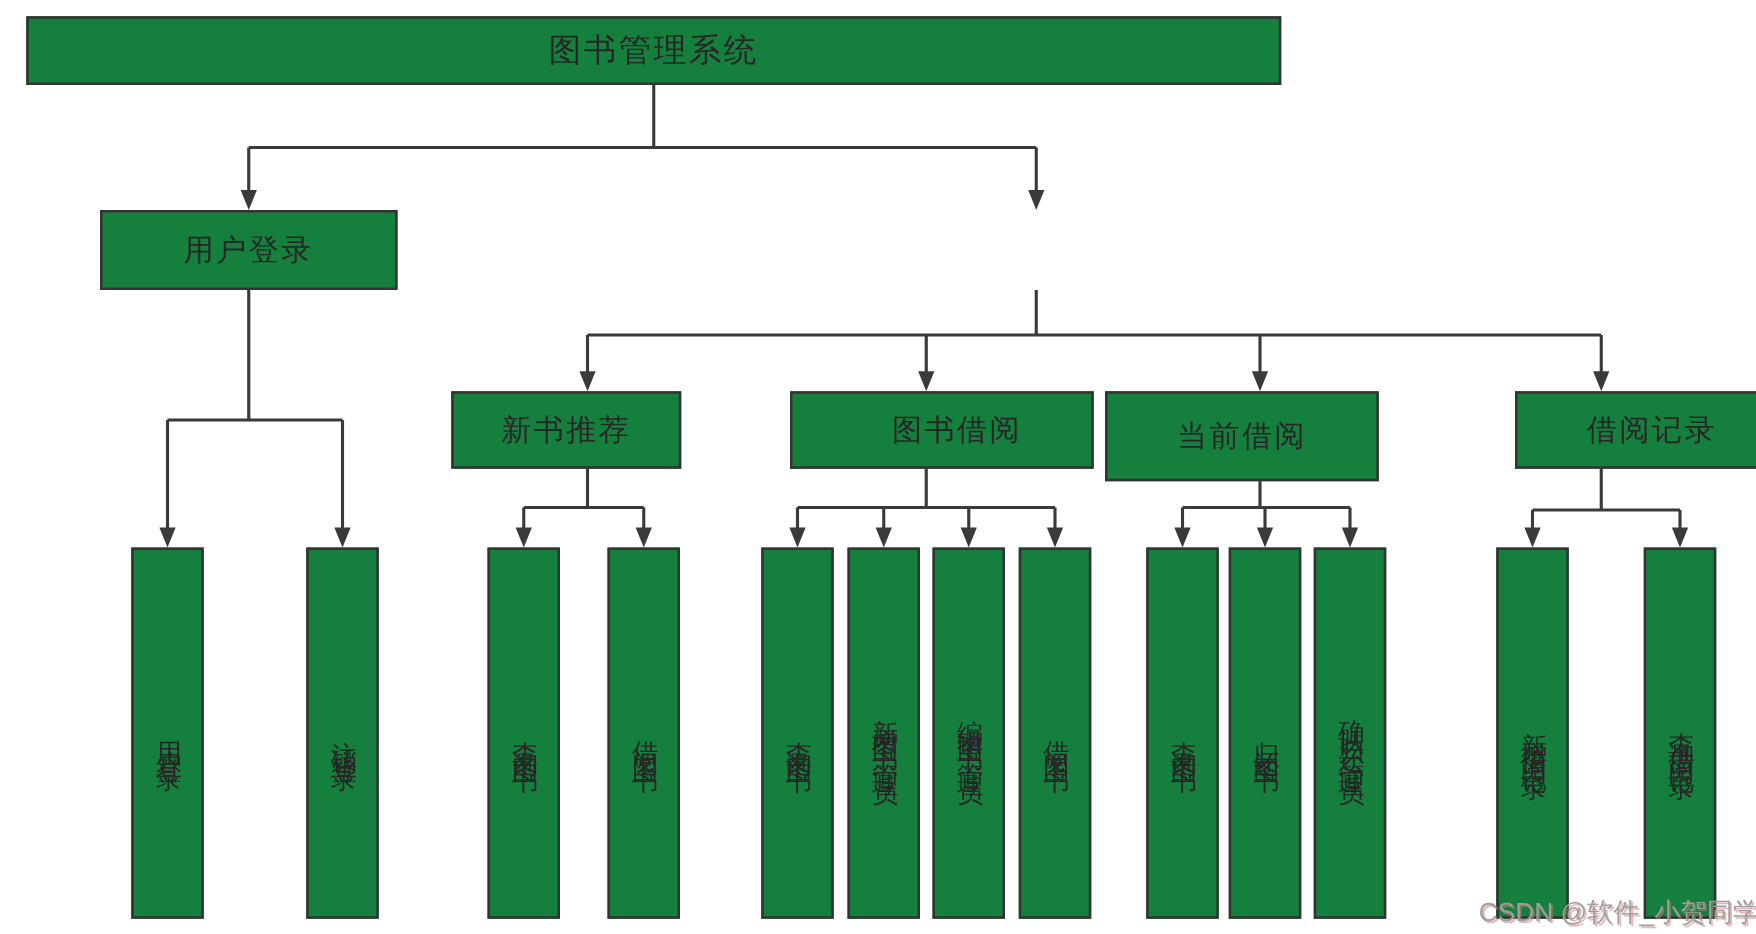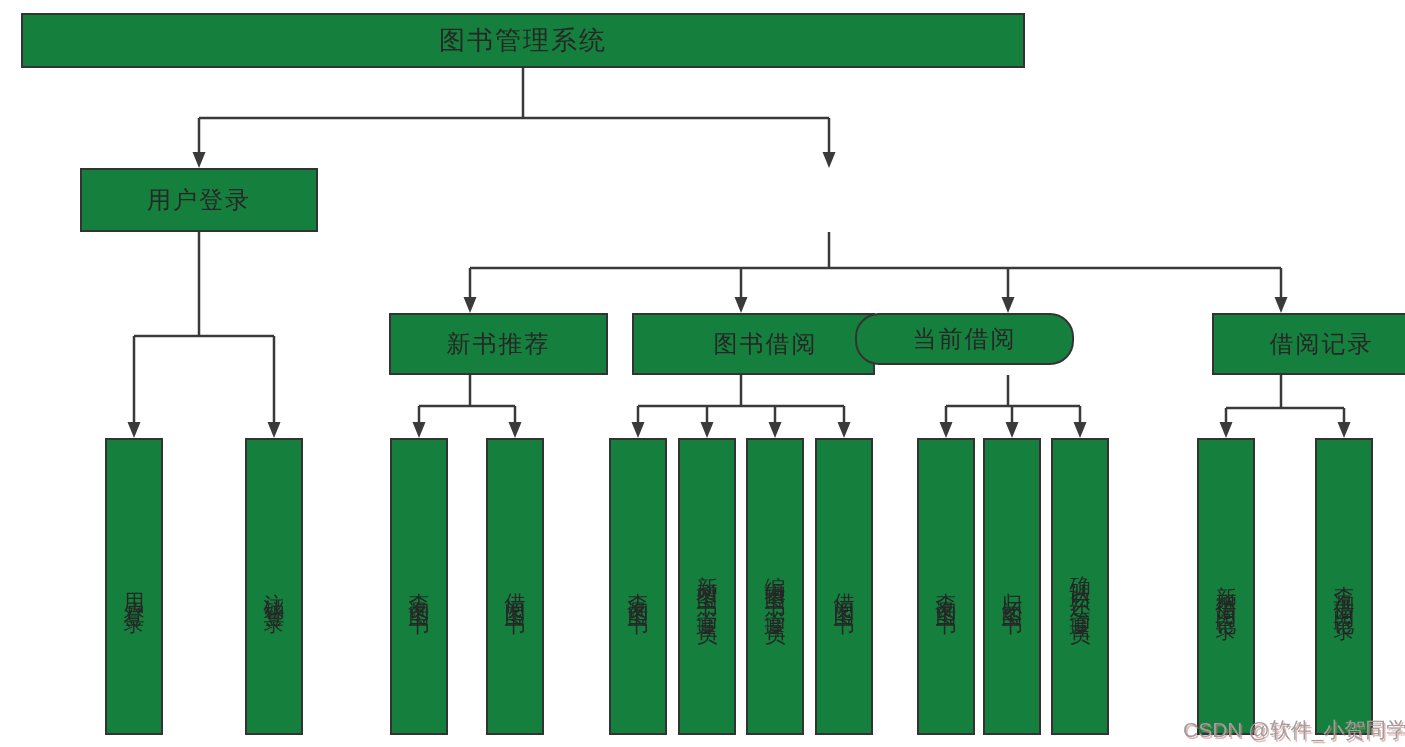--- a/index.html
+++ b/index.html
@@ -118,27 +118,27 @@
   </svg>
 
   <div class="node hbox root" style="left:21px; top:13px; width:1004px; height:55px;">
     <span>图书管理系统</span>
   </div>
 
   <div class="node hbox" style="left:80px; top:168px; width:238px; height:64px;">
     <span>用户登录</span>
   </div>
 
-  <div class="node hbox" style="left:361px; top:313px; width:219px; height:62px;margin-left:28px;">
+  <div class="node hbox" style="left:361px; top:313px; width:184px; height:62px;">
     <span>新书推荐</span>
   </div>
   <div class="node hbox" style="left:632px; top:313px; width:243px; height:62px;padding-left:24px;">
     <span>图书借阅</span>
   </div>
-  <div class="node hbox" style="left:855px; top:313px; width:219px; height:52px;border-radius:24px;">
+  <div class="node hbox" style="left:884px; top:313px; width:219px; height:72px;">
     <span>当前借阅</span>
   </div>
   <div class="node hbox" style="left:1212px; top:313px; width:219px; height:62px;">
     <span>借阅记录</span>
   </div>
 
   <div class="node vbox" style="left:105px;">
     <span>用户登录</span>
   </div>
   <div class="node vbox" style="left:245px;">

